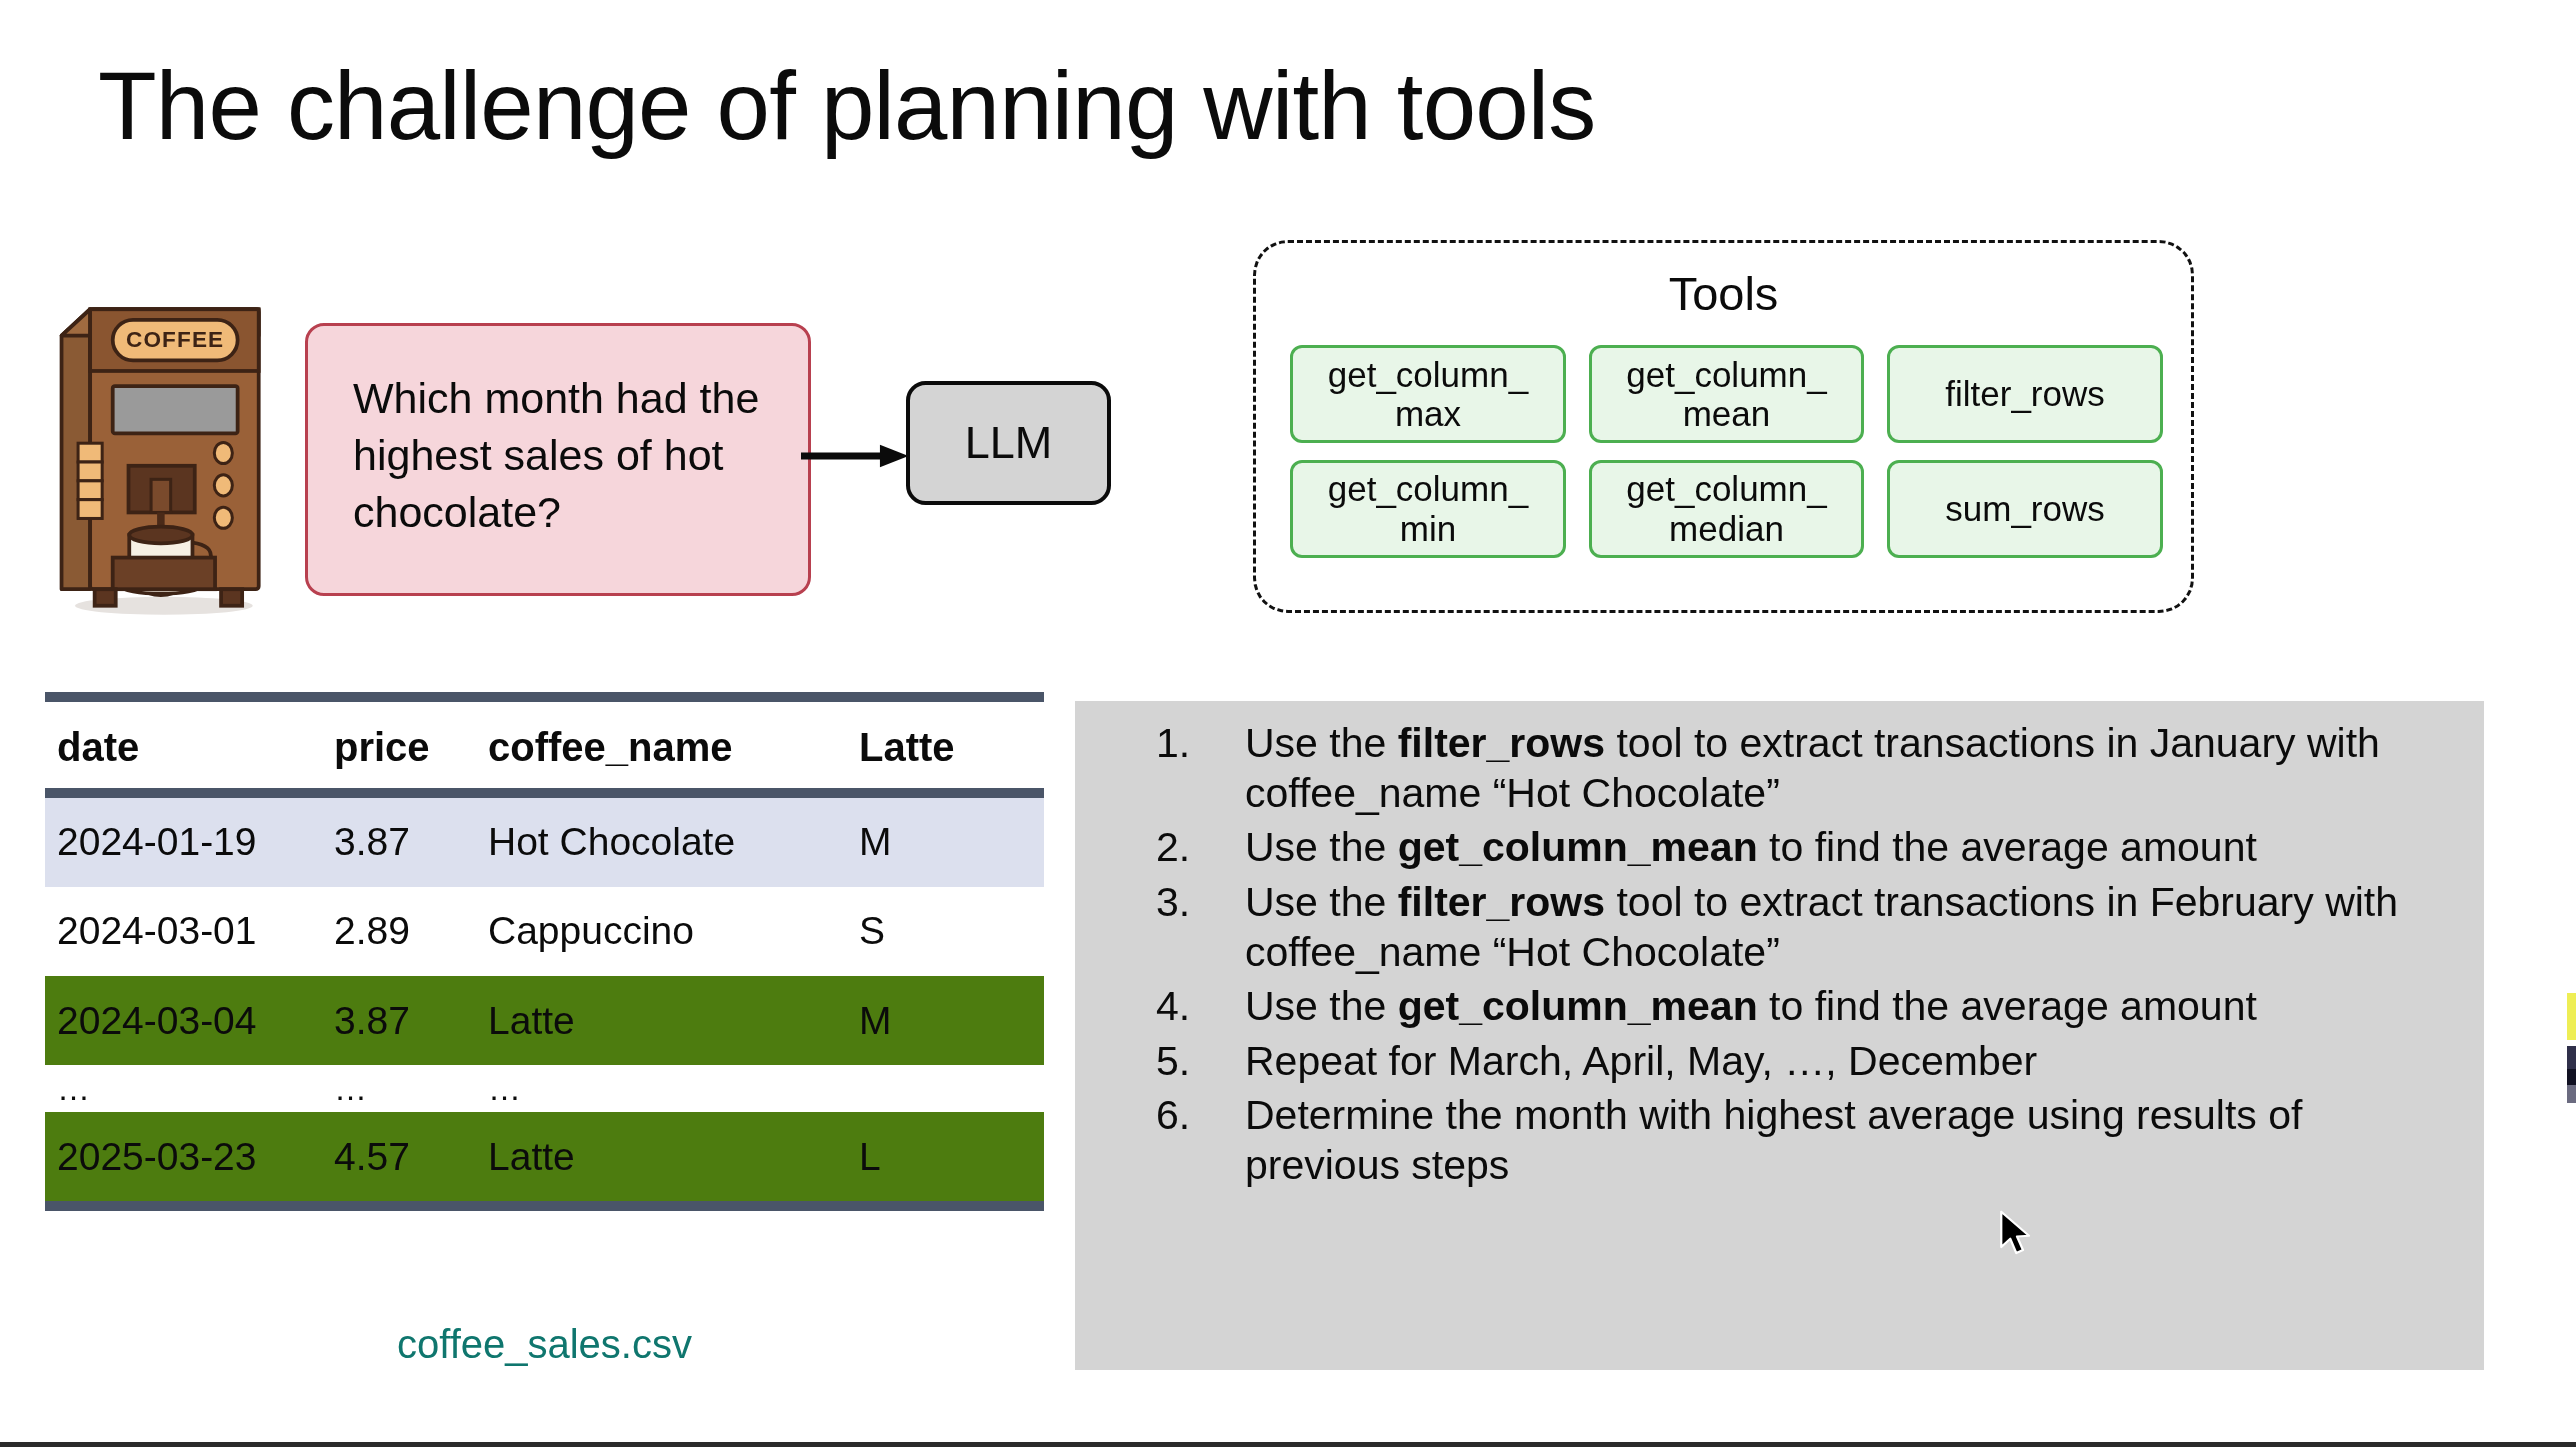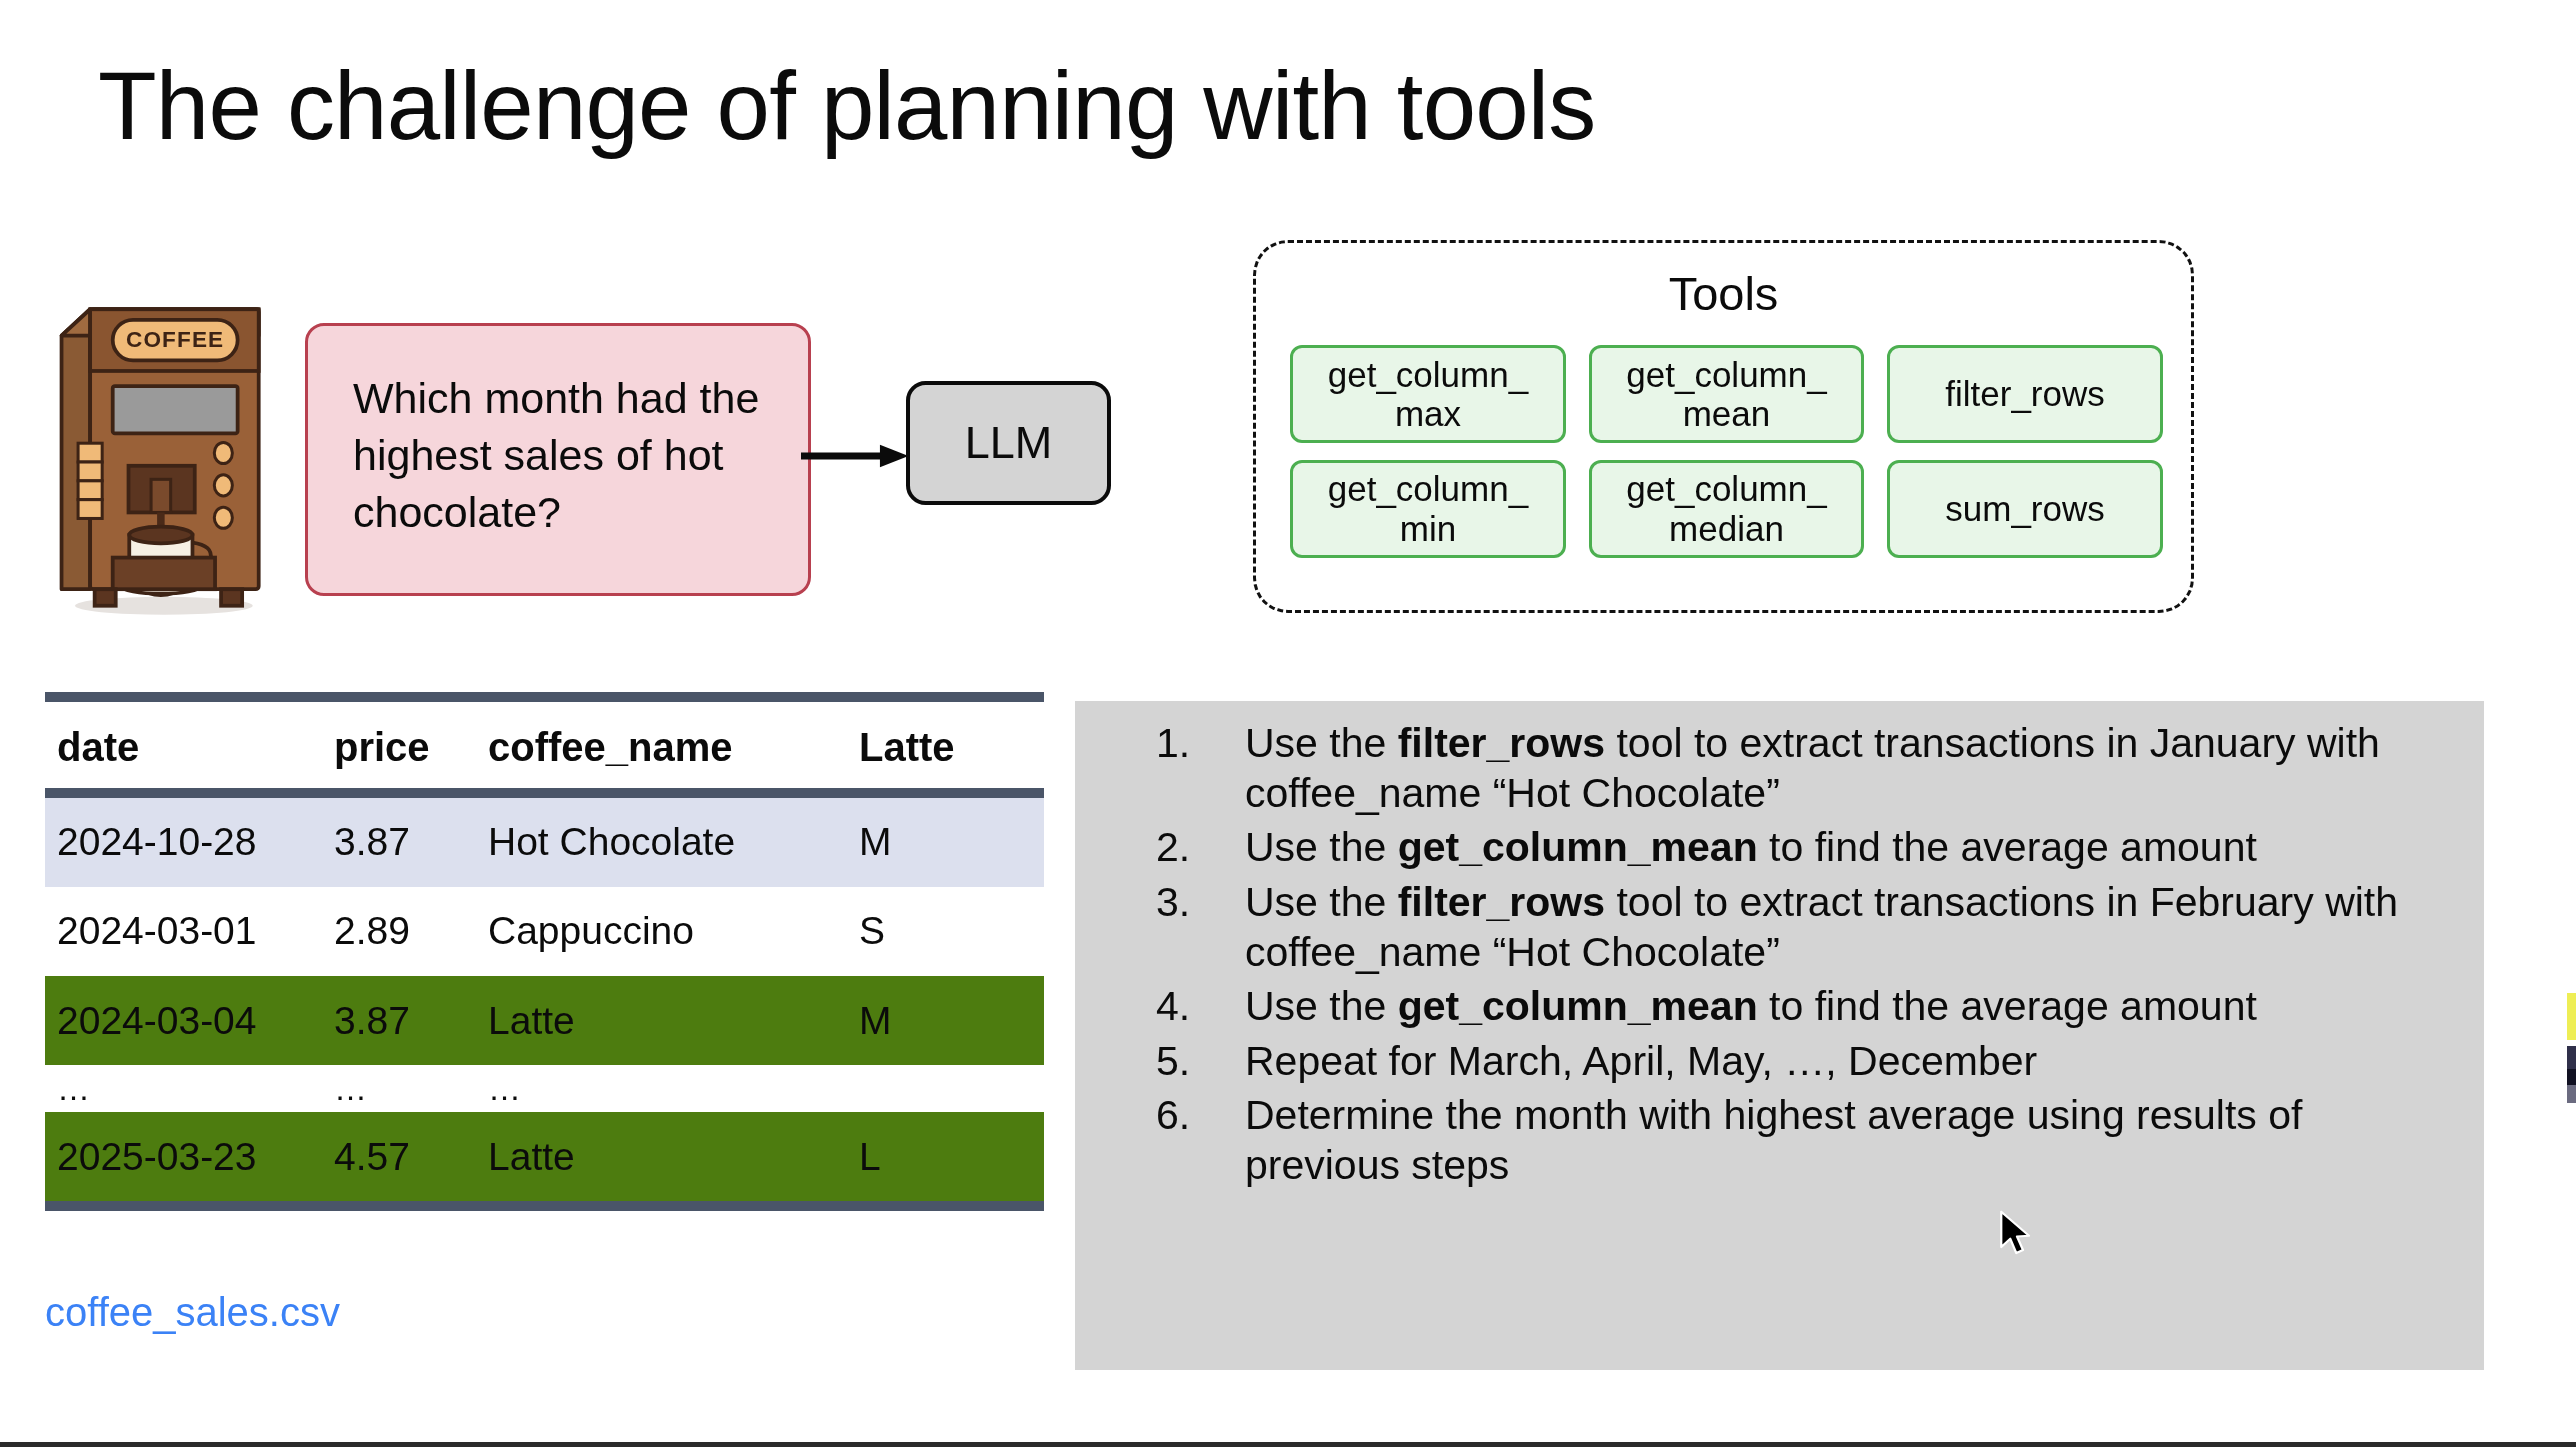--- a/index.html
+++ b/index.html
@@ -82,22 +82,22 @@
   #csv-table tbody td{
     font-size:39px;font-weight:400;color:#0b0b0b;text-align:left;
     padding:19.6px 0 19.6px 12px;height:50px;box-sizing:content-box;
   }
   #csv-table tbody tr.band-blue td{background:#dce0ee;}
   #csv-table tbody tr.band-gray td{background:#4d7c0f;}
   #csv-table tbody tr.band-white td{background:transparent;}
   #csv-table tbody tr.row-ellipsis td{padding:4.5px 0 4.5px 12px;height:30px;font-size:33px;}
   #csv-table tbody tr.last-row td{border-bottom:10.6px solid #4a5568;}
   #csv-caption{
-    position:absolute;left:45px;top:1290px;width:999px;text-align:left;
-    font-size:40px;color:#3b82f6;
+    position:absolute;left:45px;top:1322px;width:999px;text-align:center;
+    font-size:40px;color:#0f766e;
   }
 
   
   #steps-panel{
     position:absolute;left:1075px;top:701px;width:1409px;height:669px;
     background:#d4d4d4;
   }
   #steps-list{
     margin:0;padding:16.6px 30px 0 81px;list-style:none;
   }
@@ -219,21 +219,21 @@
       <thead>
         <tr>
           <th>date</th>
           <th>price</th>
           <th>coffee_name</th>
           <th>Latte</th>
         </tr>
       </thead>
       <tbody id="csv-tbody">
           <tr class="band-blue">
-            <td>2024-10-28</td>
+            <td>2024-01-19</td>
             <td>3.87</td>
             <td>Hot Chocolate</td>
             <td>M</td>
           </tr>
           <tr class="band-white">
             <td>2024-03-01</td>
             <td>2.89</td>
             <td>Cappuccino</td>
             <td>S</td>
           </tr>

